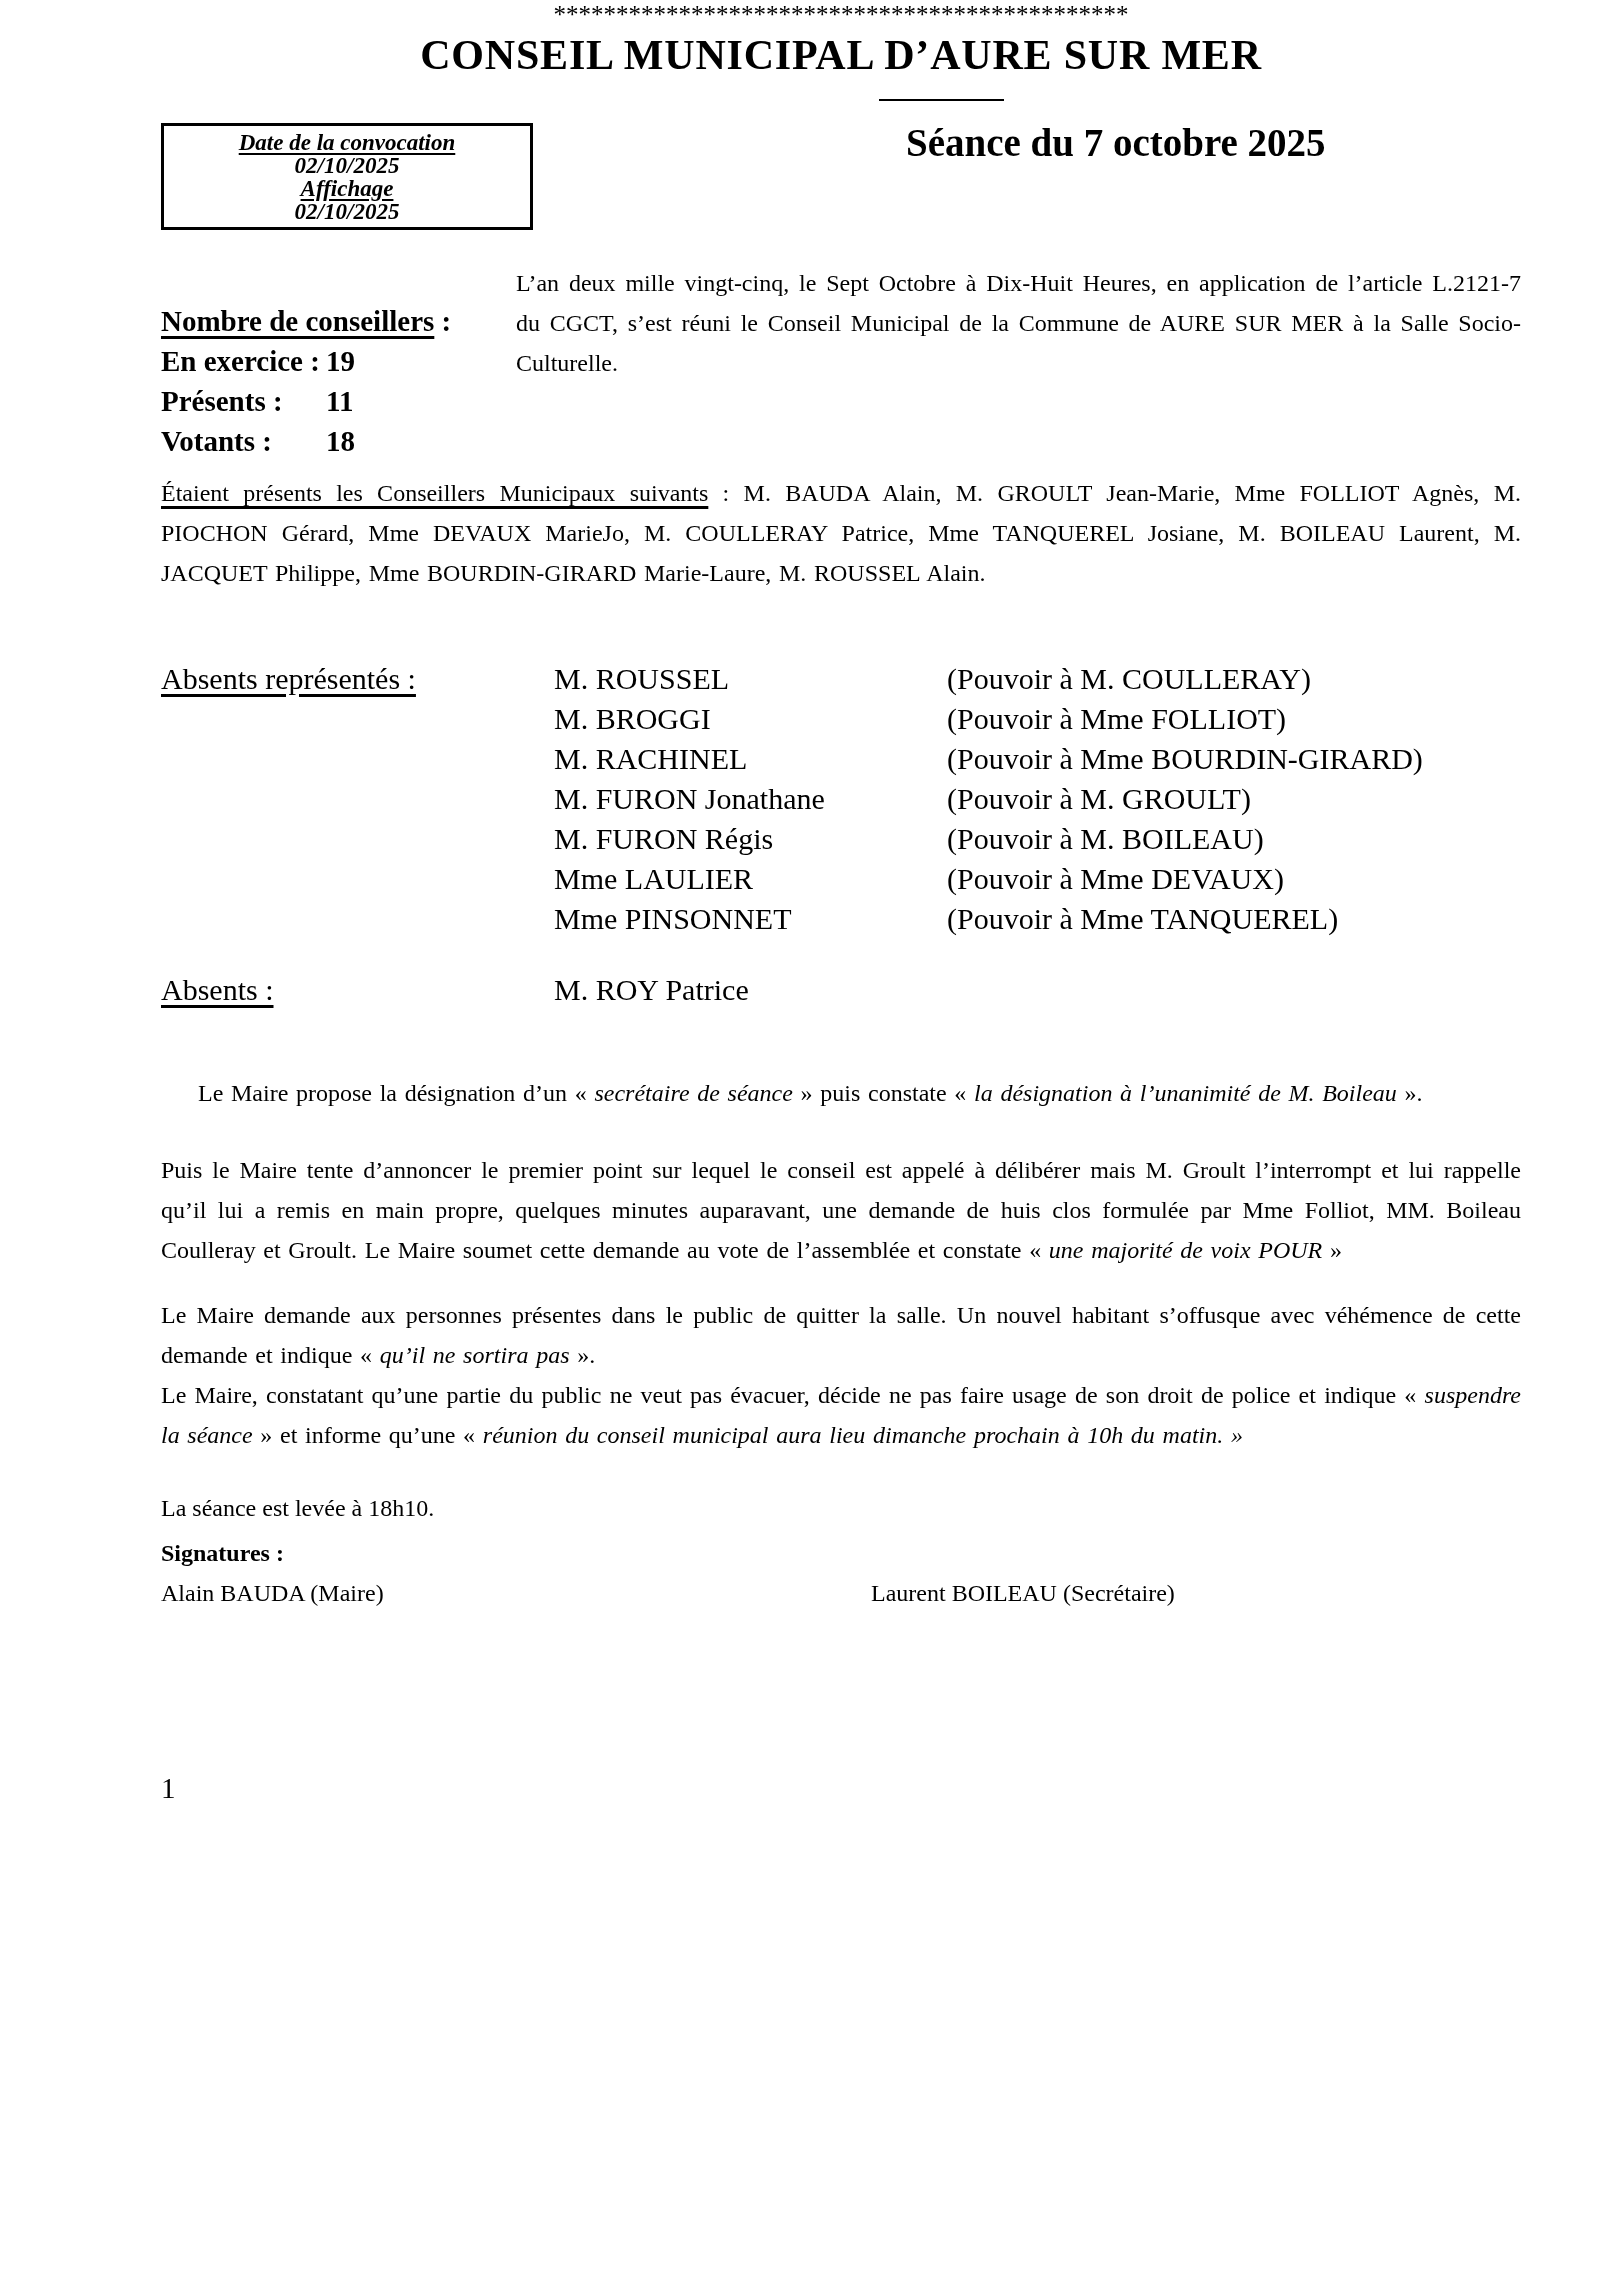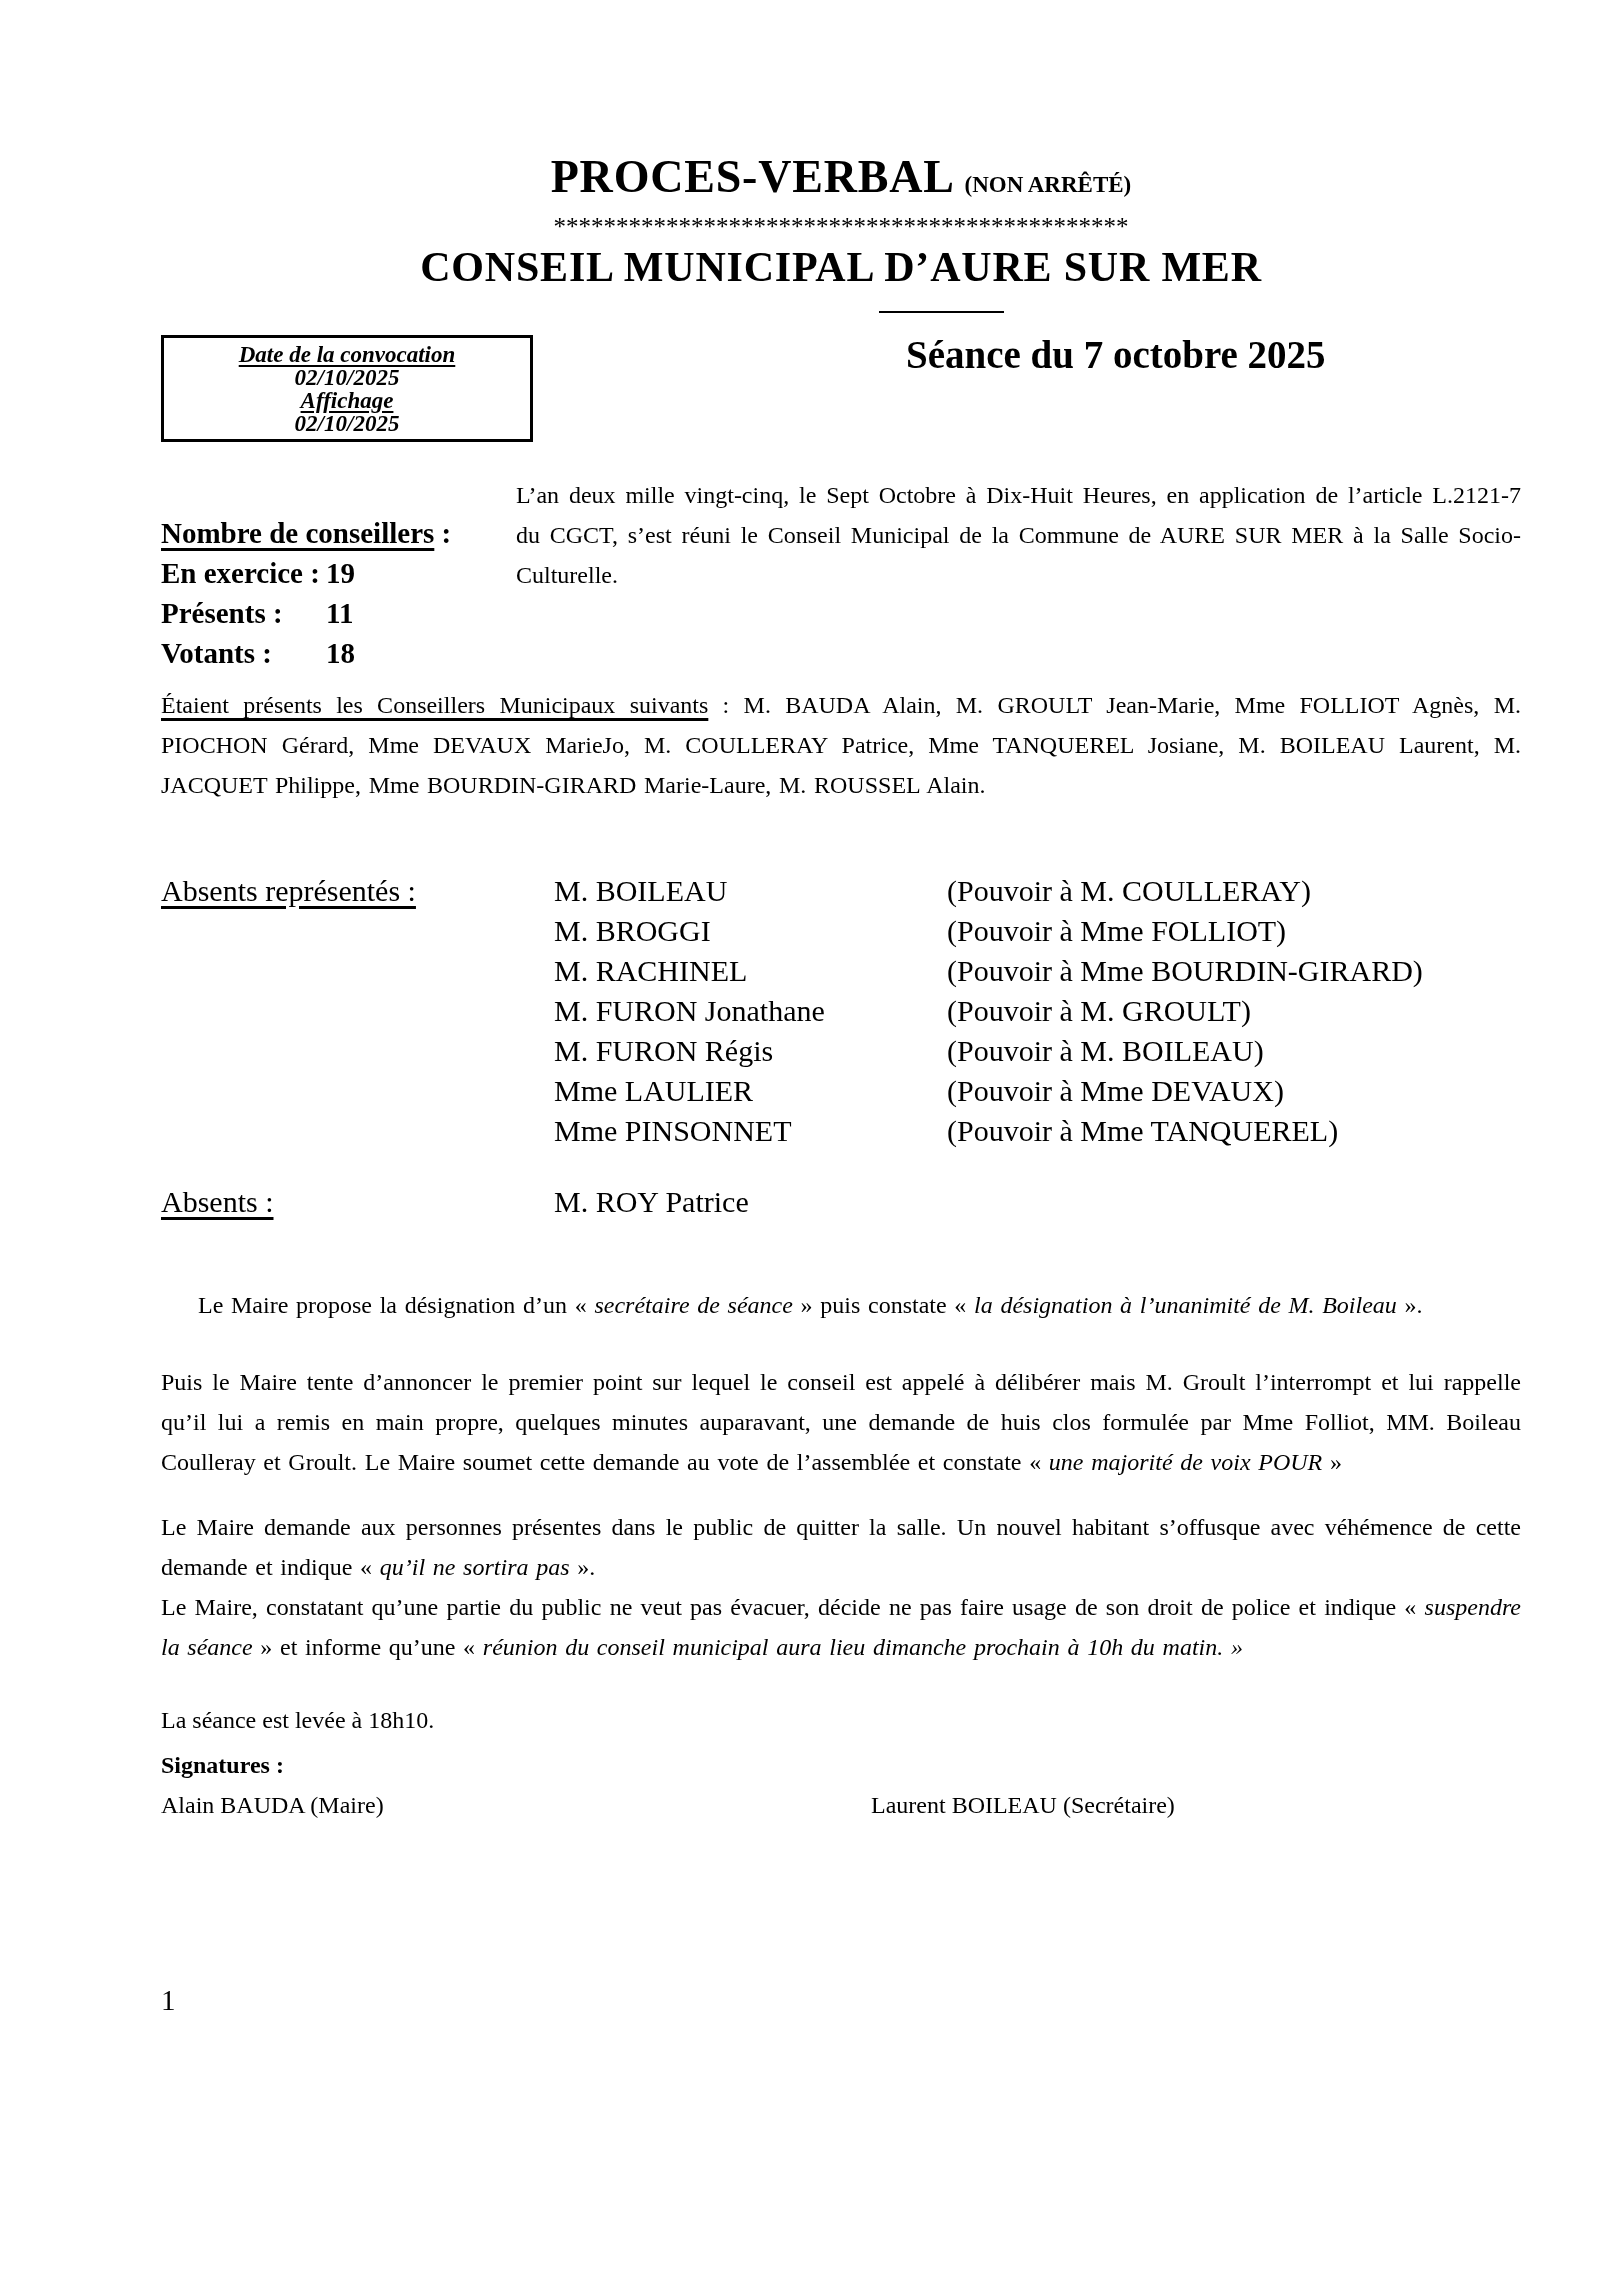--- a/index.html
+++ b/index.html
@@ -68,24 +68,20 @@
   .sig-left{width:710px;flex:0 0 710px;}
   .pagenum{margin-top:155px;font-size:29px;line-height:40px;}
 </style>
 </head>
 <body>
 
 <div class="page">
   <div class="content">
 
     <div class="titleblock">
-      <div class="h1">
-        <span>PROCES-VERBAL</span>
-        <span class="h1-small">(NON ARRÊTÉ)</span>
-      </div>
       <div class="stars">**********************************************</div>
       <div class="h2">CONSEIL MUNICIPAL D’AURE SUR MER</div>
       <div class="title-rule"></div>
     </div>
 
     <div class="row1">
       <div class="leftcol">
         <div class="conv-box">
           <div class="u">Date de la convocation</div>
           <div>02/10/2025</div>
@@ -105,21 +101,21 @@
       </div>
     </div>
 
     <div class="body-text just presents">
       <span class="hd-u">Étaient présents les Conseillers Municipaux suivants</span><span> : M. BAUDA Alain, M. GROULT Jean-Marie, Mme FOLLIOT Agnès, M. PIOCHON Gérard, Mme DEVAUX MarieJo, M. COULLERAY Patrice, Mme TANQUEREL Josiane,  M. BOILEAU Laurent,  M. JACQUET Philippe,  Mme BOURDIN-GIRARD Marie-Laure,  M. ROUSSEL Alain.</span>
     </div>
 
     <div class="abs-section">
       <div class="abs-row">
         <div class="abs-c1"><span class="hd-u">Absents représentés :</span></div>
-        <div class="abs-c2">M. BOILEAU</div>
+        <div class="abs-c2">M. ROUSSEL</div>
         <div class="abs-c3">(Pouvoir à M. COULLERAY)</div>
       </div>
       <div class="abs-row">
         <div class="abs-c1"></div>
         <div class="abs-c2">M. BROGGI</div>
         <div class="abs-c3">(Pouvoir à Mme FOLLIOT)</div>
       </div>
       <div class="abs-row">
         <div class="abs-c1"></div>
         <div class="abs-c2">M. RACHINEL</div>

